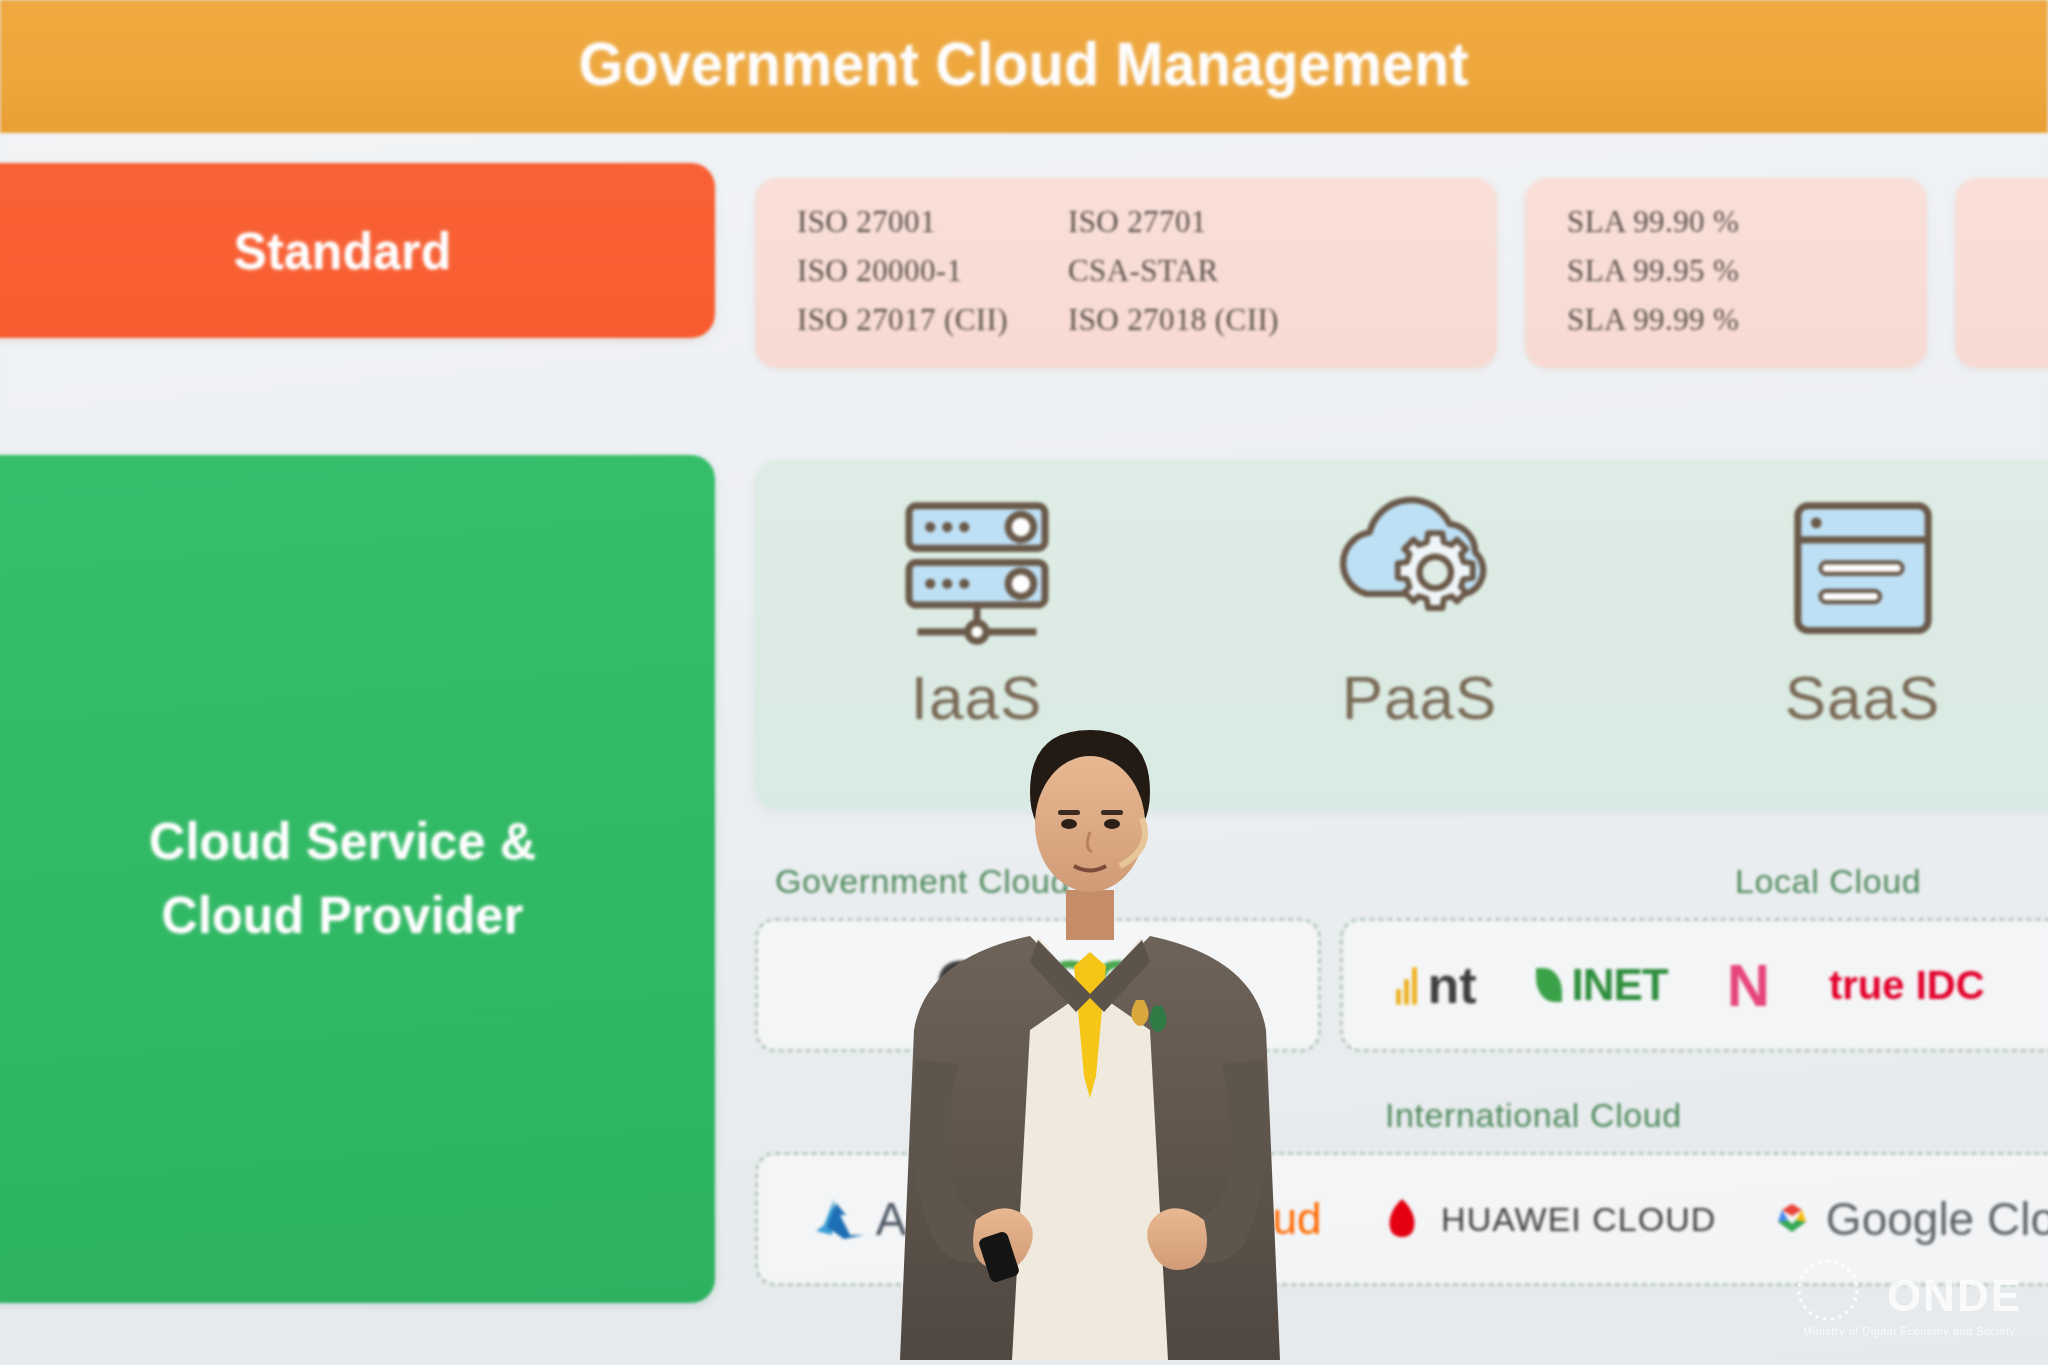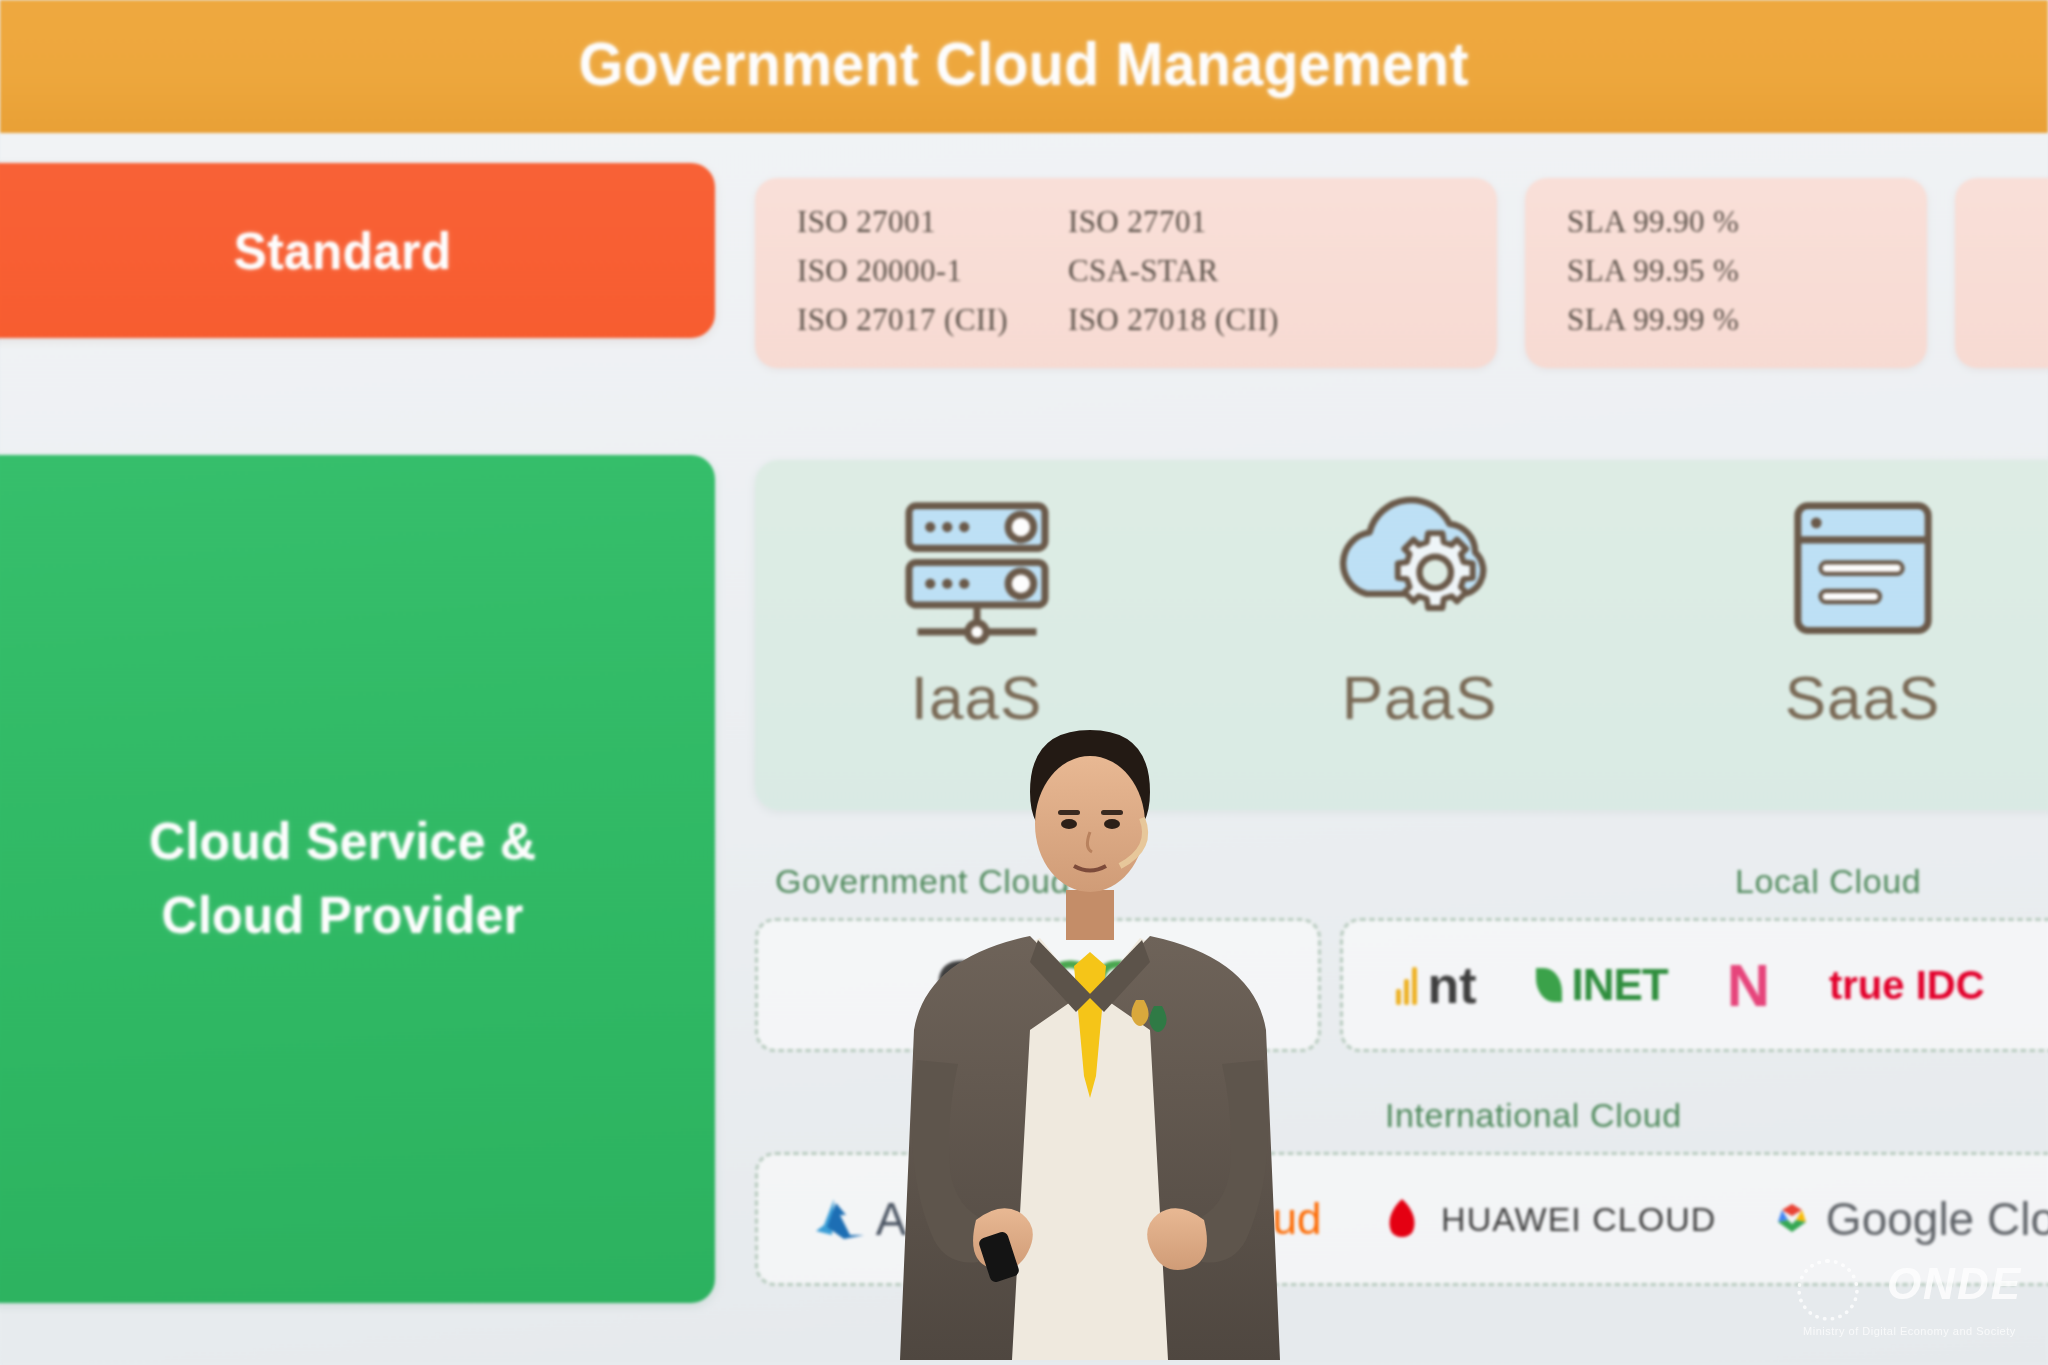--- a/index.html
+++ b/index.html
@@ -147,21 +147,21 @@
 
   
   #presenter{position:absolute;left:880px;top:700px;width:420px;height:665px;}
 
   
   .watermark{
     position:absolute;right:26px;bottom:28px;
     display:flex;flex-direction:column;align-items:center;gap:4px;
     opacity:.80;
   }
-  .wm-row{display:flex;align-items:flex-start;gap:28px;font-style:italic;}
+  .wm-row{display:flex;align-items:flex-end;gap:28px;}
   .wm-ring{
     width:54px;height:54px;border-radius:50%;
     border:4px dotted rgba(255,255,255,.95);
   }
   .wm-text{font-size:44px;font-weight:bold;color:#fff;letter-spacing:2px;}
   .wm-sub{font-size:11px;color:rgba(255,255,255,.9);letter-spacing:.5px;}
 </style>
 </head>
 <body>
 

